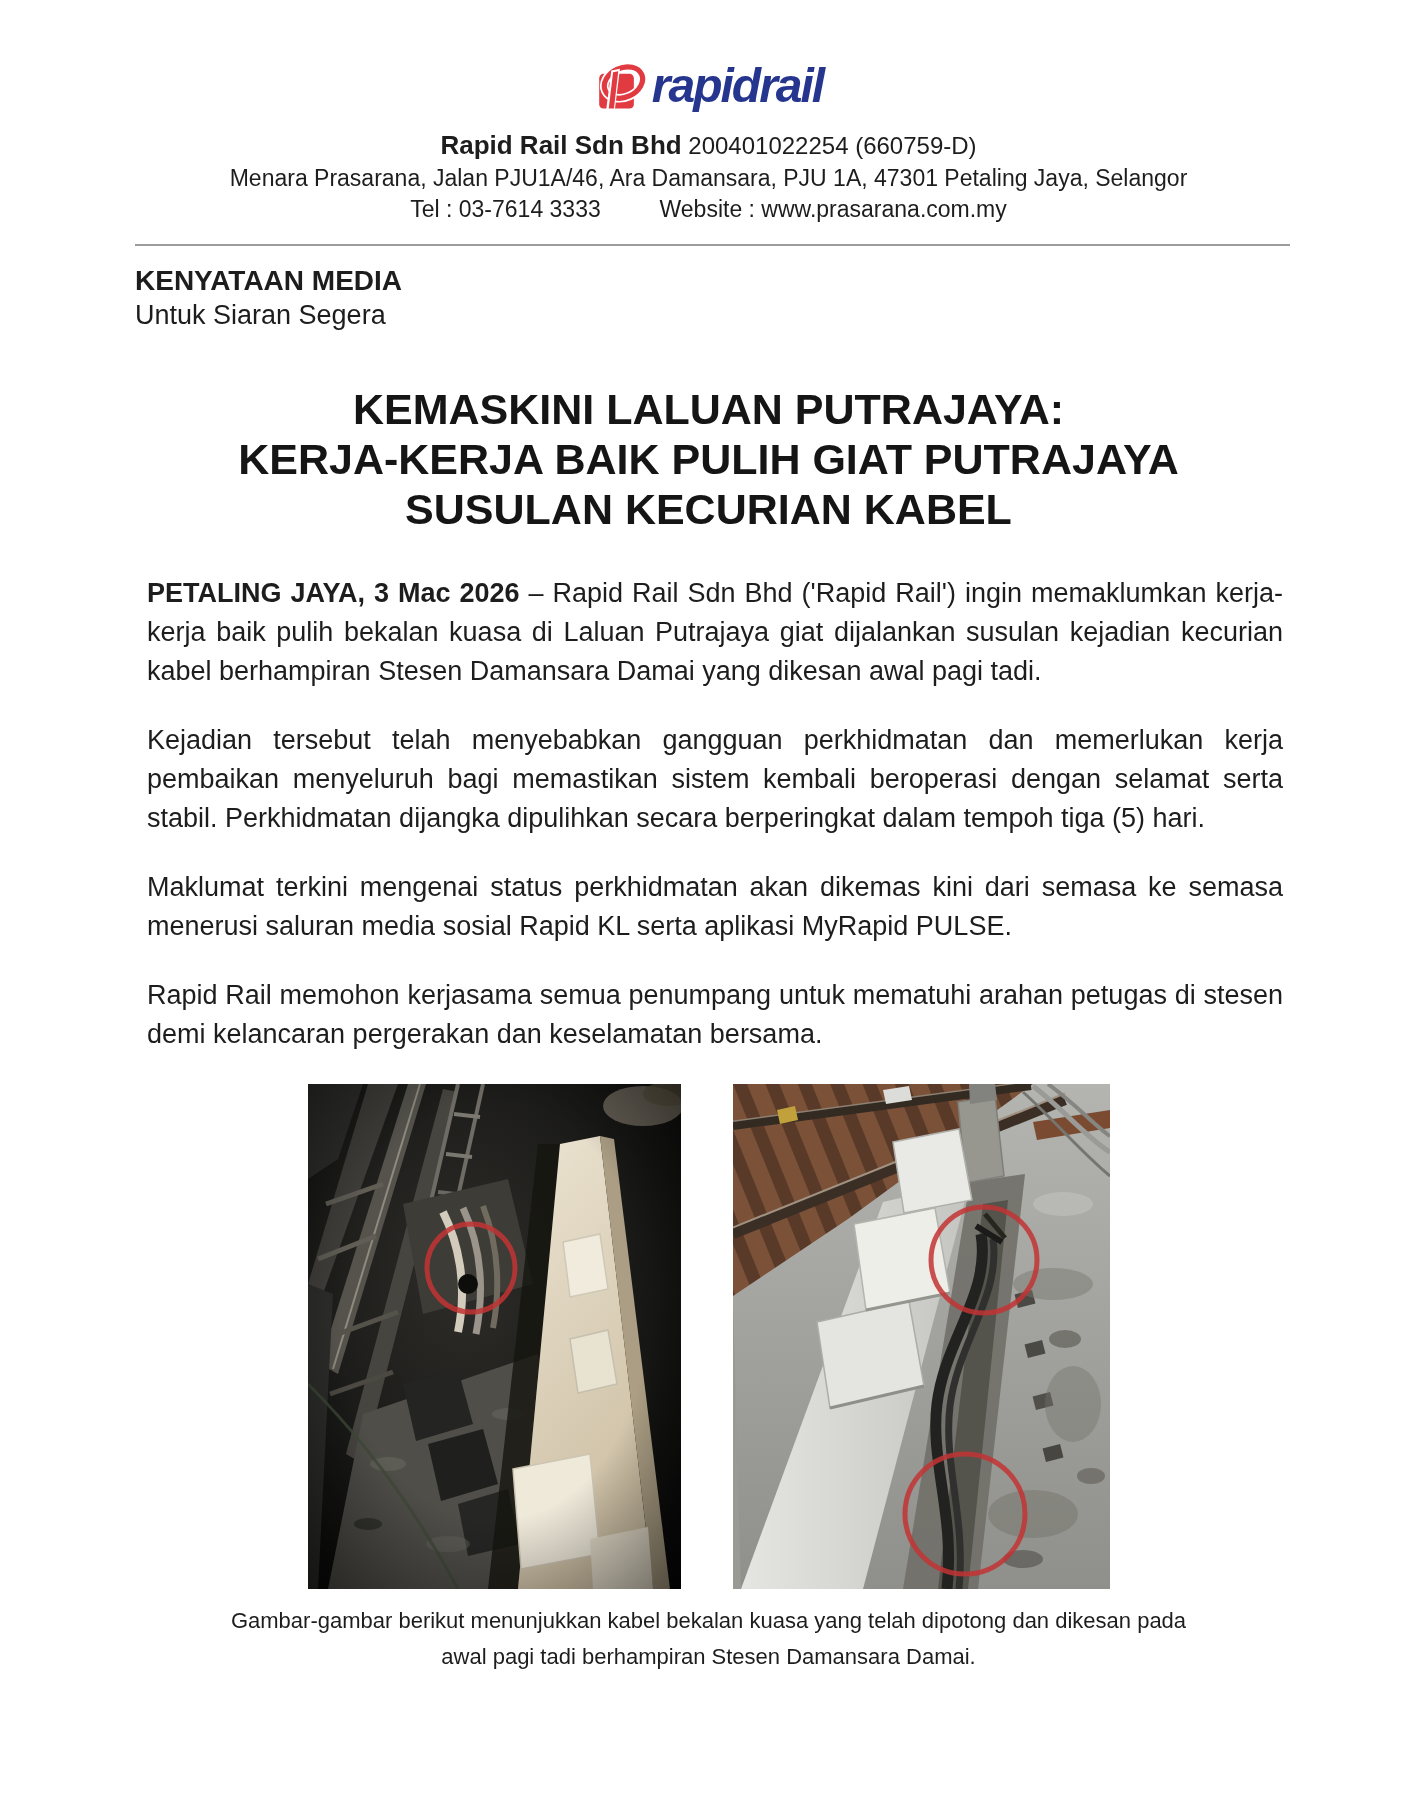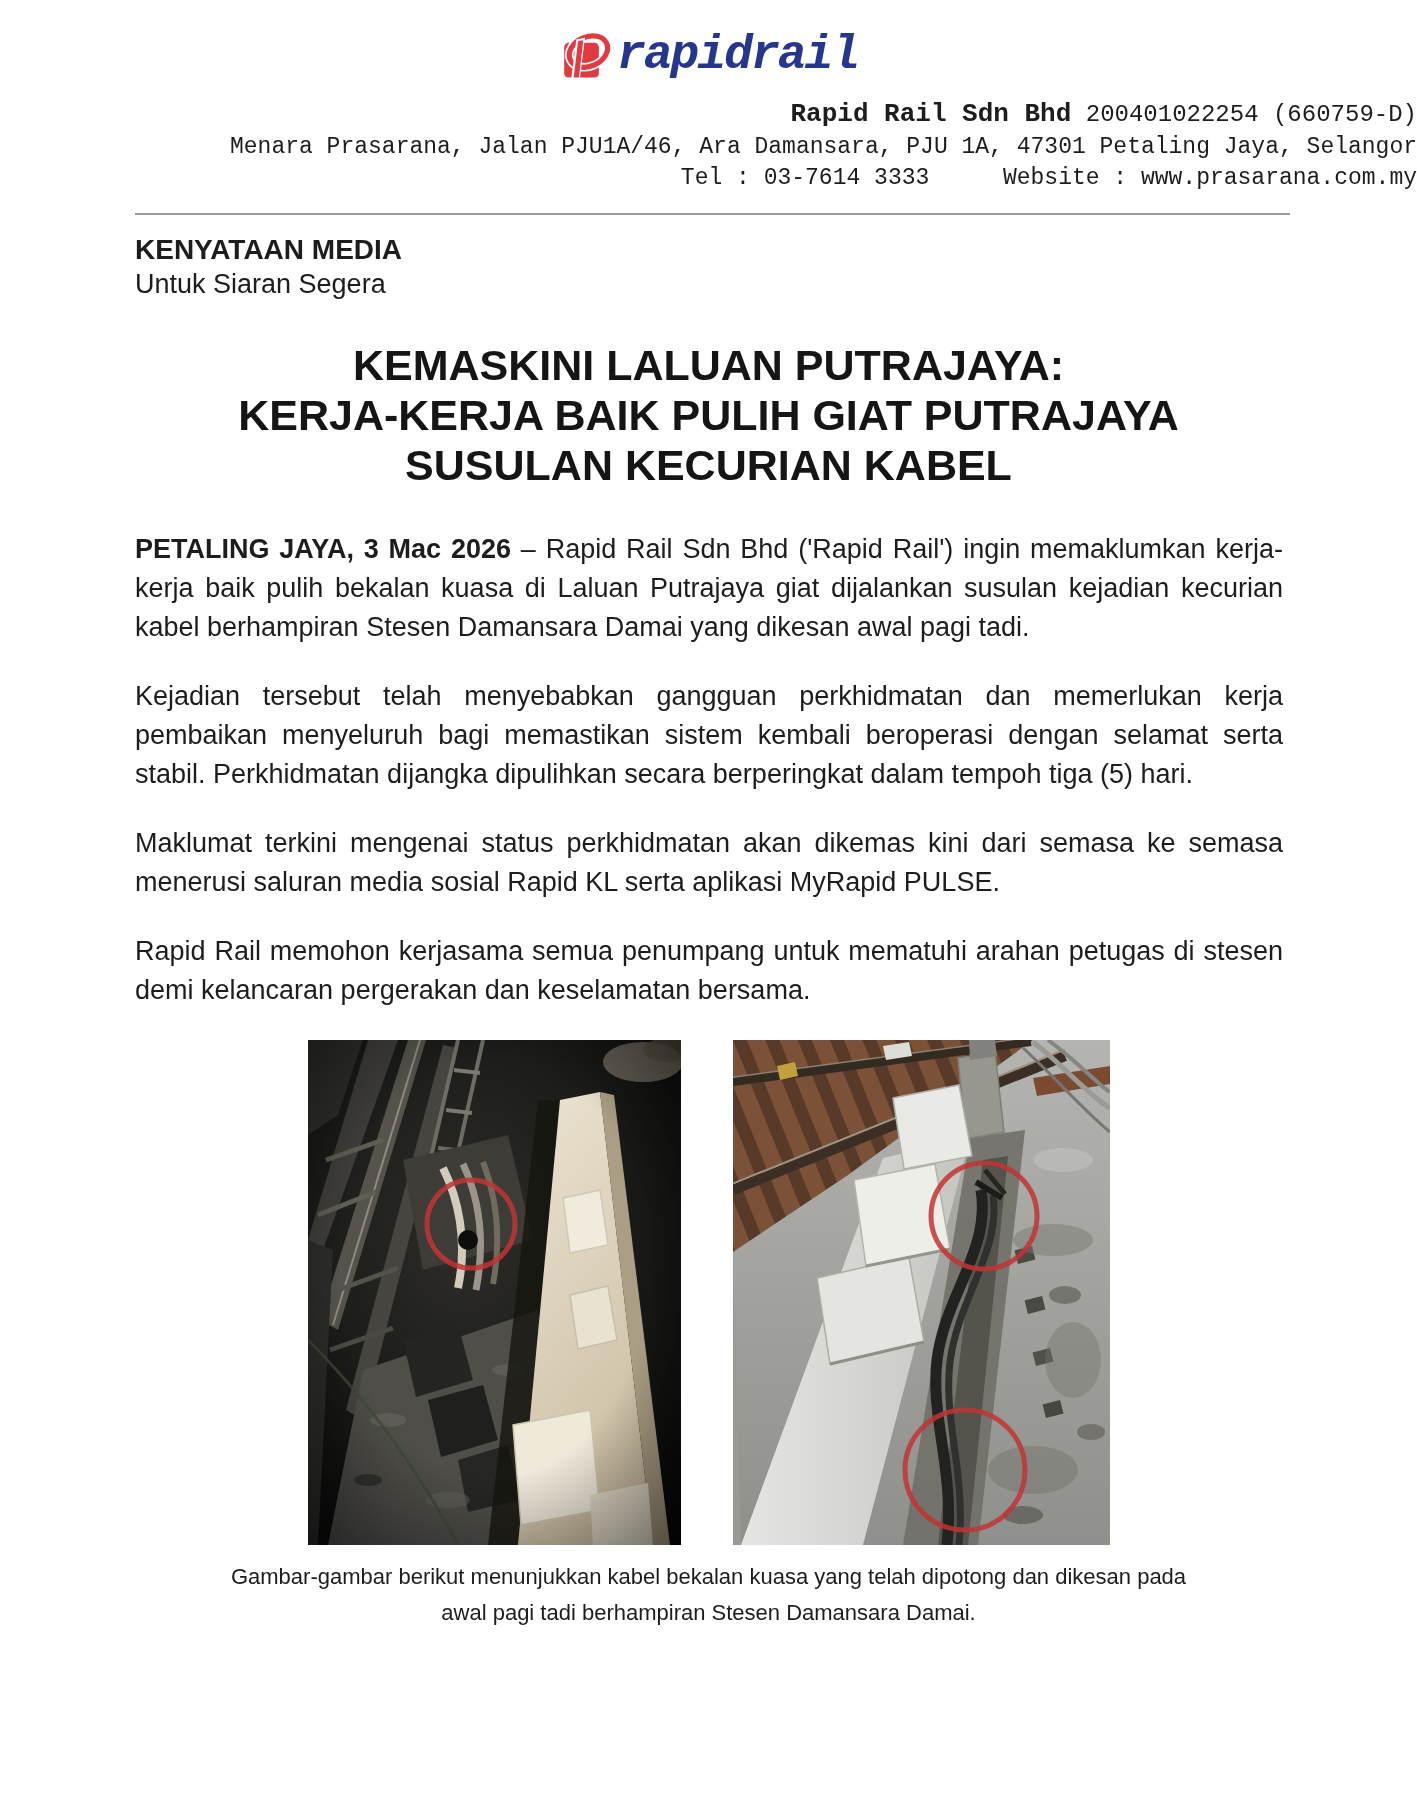--- a/index.html
+++ b/index.html
@@ -1,46 +1,46 @@
 <!DOCTYPE html>
 <html><head>
 <meta charset="utf-8">
 <style>
   html,body{margin:0;padding:0;background:#ffffff;}
   .page{
     position:relative;width:1417px;height:1817px;background:#ffffff;
     font-family:"Liberation Sans", sans-serif;color:#1d1d1d;overflow:hidden;
   }
   
-  .letterhead{padding-top:27px;text-align:right;font-family:Liberation Mono, monospace;}
+  .letterhead{padding-top:58px;text-align:center;}
   .logo-row{display:flex;justify-content:center;align-items:center;height:56px;}
   .logo-icon{width:52px;height:52px;margin-right:6px;}
   .logo-text{
     font-size:48px;font-weight:bold;font-style:italic;
     color:#26368f;letter-spacing:-2px;line-height:52px;
   }
   .company-line{margin-top:16px;font-size:24px;line-height:30px;}
   .company-name{font-weight:bold;font-size:26px;}
   .company-reg{font-size:24px;}
   .address-line{margin-top:4px;font-size:23px;line-height:27px;}
   .contact-line{margin-top:4px;font-size:23px;line-height:27px;}
   .contact-gap{display:inline-block;width:46px;}
   .rule{border:none;border-top:2px solid #9c9c9c;margin:21px 127px 0 135px;}
   
   .meta{margin:18px 134px 8px 135px;text-align:left;}
   .statement-type{font-size:28px;font-weight:bold;line-height:34px;}
   .release-note{font-size:27px;line-height:34px;}
   
   .doc-title{
-    margin:39px 60px 0 60px;text-align:center;
+    margin:52px 60px 0 60px;text-align:center;
     font-size:43px;font-weight:bold;line-height:50px;color:#151515;
   }
   
   .body-copy{margin:40px 134px 0 135px;font-size:27px;line-height:39px;text-align:justify;}
-  .body-copy p{margin:0 0 30px 0;}
+  .body-copy p{margin:0 0 30px 12px;}
   .dateline{font-weight:bold;}
   
   .photo-row{display:flex;justify-content:center;gap:52px;margin-top:10px;}
   .photo{display:block;}
   
   .photo-caption{
     margin:14px auto 0 auto;max-width:1000px;text-align:center;
     font-size:22px;line-height:36px;
   }
 </style>

